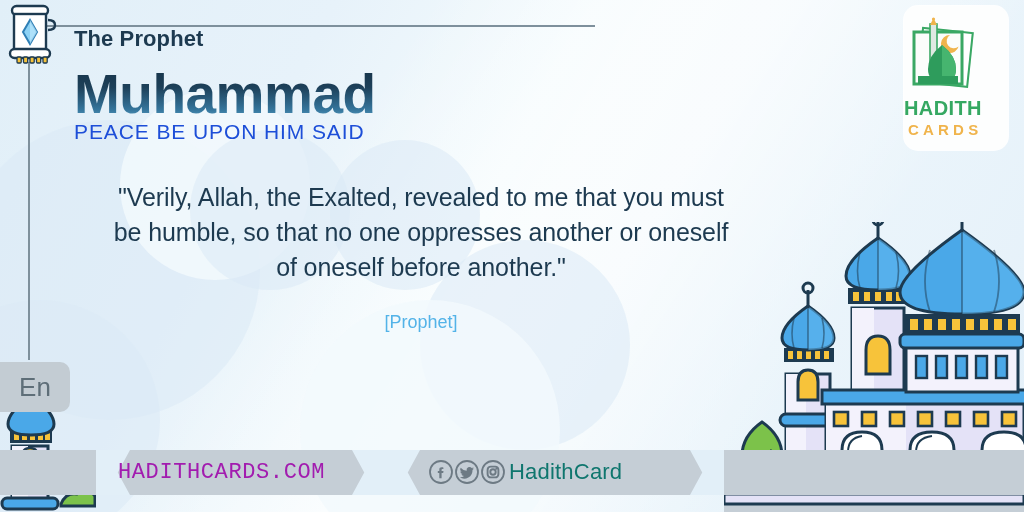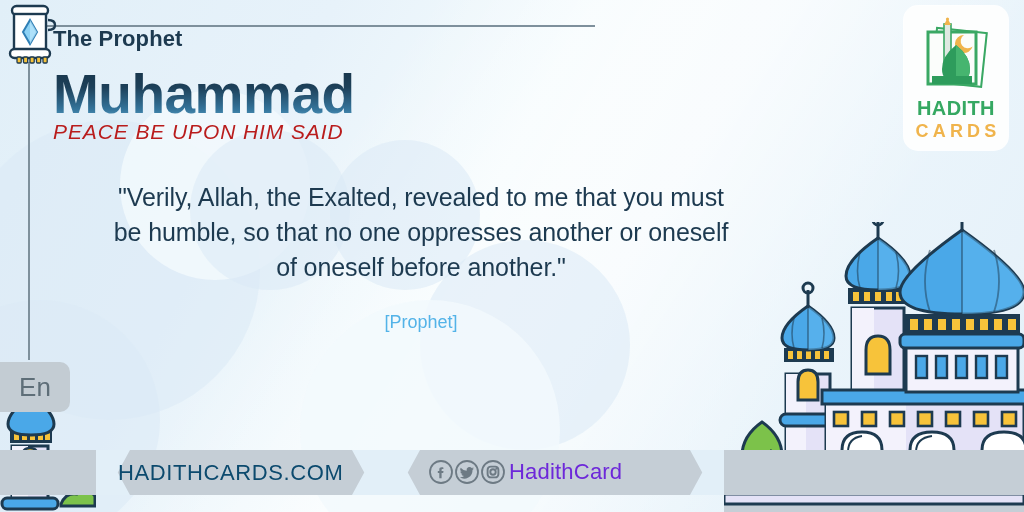--- a/index.html
+++ b/index.html
@@ -53,21 +53,21 @@
     position: absolute;
     left: 28px;
     top: 62px;
     width: 2px;
     height: 298px;
     background: #7e909c;
   }
   .lantern { position: absolute; left: 5px; top: 2px; }
 
   
-  .hdr { position: absolute; left: 53px; top: 28px; }
+  .hdr { position: absolute; left: 74px; top: 28px; }
   .hdr-sup {
     font-size: 22px;
     font-weight: bold;
     color: #1d3a50;
     letter-spacing: .1px;
     line-height: 1;
   }
   .hdr-name {
     font-size: 55px;
     font-weight: bold;
@@ -75,25 +75,24 @@
     margin-top: 16px;
     letter-spacing: -.5px;
     background: linear-gradient(180deg, #173348 0%, #1d4059 38%, #35759c 78%, #61a8c9 100%);
     -webkit-background-clip: text;
     background-clip: text;
     color: transparent;
     -webkit-text-fill-color: transparent;
   }
   .hdr-sub {
     font-size: 21px;
-    color: #b91c1c;
+    color: #1d4ed8;
     letter-spacing: .9px;
     margin-top: -2px;
     line-height: 1.1;
-    font-style: italic;
   }
 
   
   .quote-wrap {
     position: absolute;
     left: 58px;
     top: 180px;
     width: 726px;
     text-align: center;
   }
@@ -114,33 +113,33 @@
     position: absolute;
     right: 16px;
     top: 6px;
     width: 104px;
     height: 144px;
     background: #fdfefe;
     border-radius: 14px;
     box-shadow: 0 0 0 1px rgba(255,255,255,.9);
     display: flex;
     flex-direction: column;
-    align-items: center;
+    align-items: flex-start;
   }
   .logo-art { margin-top: 10px; }
   .logo-t1 {
     font-size: 20px;
     font-weight: bold;
     color: #35a862;
     letter-spacing: .4px;
     line-height: 1;
     margin-top: 2px;
   }
   .logo-t2 {
-    font-size: 18px;
+    font-size: 15px;
     font-weight: bold;
     color: #f0b44c;
     letter-spacing: 4.2px;
     line-height: 1;
     margin-top: 4px;
     padding-left: 4px;
   }
 
   
   .lang-badge {
@@ -178,34 +177,35 @@
   .notch.a { left: 96px;  clip-path: polygon(0 0, 100% 0, 64% 50%, 100% 100%, 0 100%); }
   .notch.b { left: 352px; clip-path: polygon(0 0, 36% 50%, 0 100%, 100% 100%, 100% 0); }
   .notch.c { left: 386px; clip-path: polygon(0 0, 100% 0, 64% 50%, 100% 100%, 0 100%); }
   .notch.d { left: 690px; clip-path: polygon(0 0, 36% 50%, 0 100%, 100% 100%, 100% 0); }
 
   .foot-site {
     position: absolute;
     left: 118px;
     top: 460px;
     font-size: 22px;
-    color: #0c4a6e;
+    color: #a21caf;
     letter-spacing: .6px;
+    font-family: Liberation Mono, monospace;
   }
   .foot-social {
     position: absolute;
     left: 428px;
     top: 459px;
     display: flex;
     align-items: center;
     gap: 0;
   }
   .foot-handle {
     font-size: 22px;
-    color: #6d28d9;
+    color: #0f766e;
     letter-spacing: .2px;
     margin-left: 3px;
   }
 
   
   .mosque { position: absolute; right: 0; bottom: 0; }
   .minaret-left { position: absolute; left: -34px; bottom: 0; }
   svg { display: block; }
 </style>
 </head>

